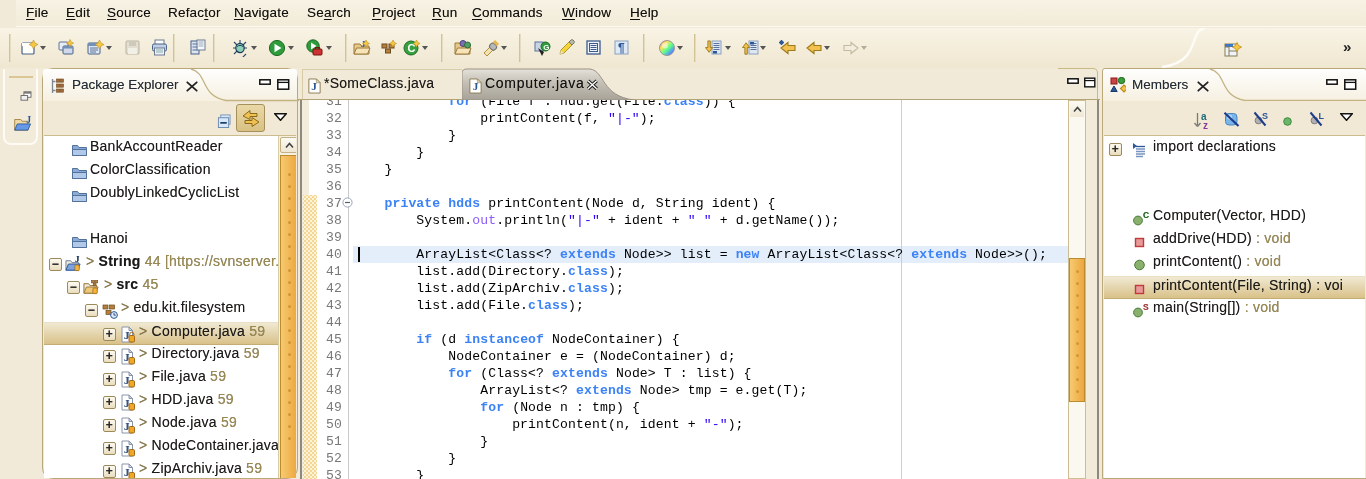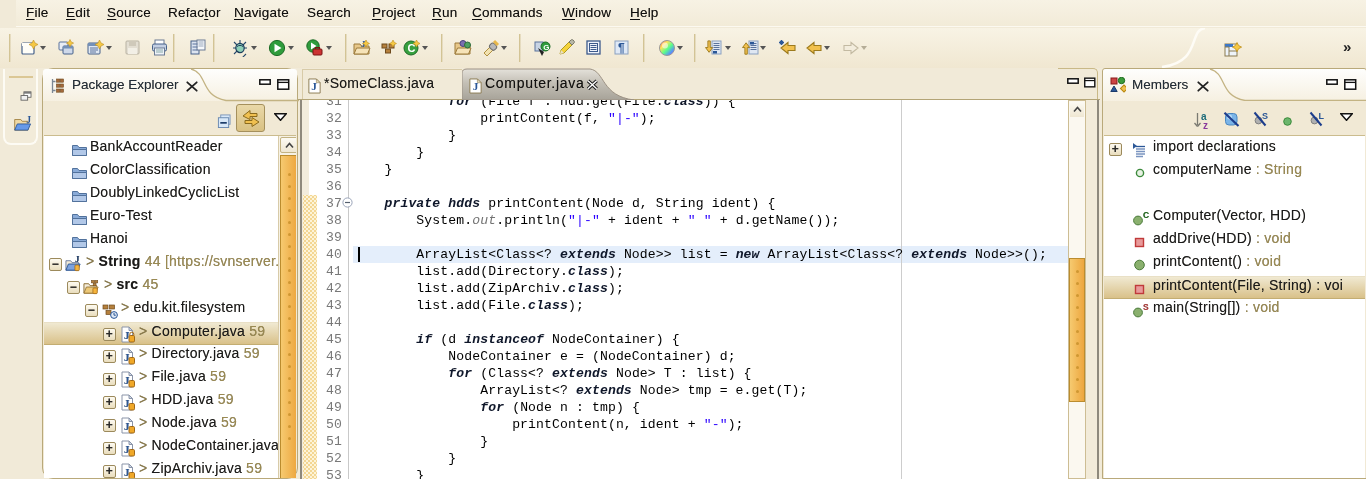--- a/index.html
+++ b/index.html
@@ -42,23 +42,23 @@
 .selrow { background:linear-gradient(#f0e9d2,#d9c189);
   border-top:1px solid #e9e0c6; border-bottom:1px solid #c3ad72; }
 .expander { position:absolute; width:13px; height:13px; top:5px;
   background:linear-gradient(#fdfaf1,#e9ddbd); border:1px solid #9c8a5c; border-radius:2px;
   color:#2a2a2a; font-size:12px; line-height:11px; text-align:center; font-weight:bold; }
 .ticon16 { position:absolute; top:3px; width:17px; height:17px; }
 #edcontent { position:absolute; left:2px; top:32px; width:770px; bottom:0; background:#fff;
   border-left:2px solid #8e897c; overflow:hidden; }
 pre.code { position:absolute; font-family:"Liberation Mono", monospace;
   font-size:13.1px; line-height:17px; color:#000; letter-spacing:0.124px; }
-pre.code b { font-weight:bold; color:#0f172a;font-style:italic; }
+pre.code b { font-weight:bold; color:#3b82f6; }
 pre.code .str { color:#2a00ff; }
-pre.code .sf { color:#737373; font-style:italic; }
+pre.code .sf { color:#8b5cf6; }
 
 
 .sb-thumb { position:absolute; background:linear-gradient(90deg,#f6ca70,#eda63e);
   border:1px solid #bb8c2e; }
 .sbdots { position:absolute; left:50%; transform:translateX(-50%); width:4px; }
 .sbdot { width:3px; height:3px; border-radius:50%; background:#cf9732; margin:9px auto; }
 </style>
 </head>
 <body>
 <div id="root">
@@ -349,27 +349,20 @@
             <path d="M1.5 14.5h14v-6h-14z" fill="#b2c8e8" stroke="#52729c"></path>
           </svg>
           <span class="lbl" style="left:46px">ColorClassification</span>
         </div>
       <div class="trow" style="top:48px">
           <svg class="ticon16" style="left:27px" viewBox="0 0 17 17">
             <path d="M1.5 4.5h5l1.5 2h7.5v8h-14z" fill="#8aabd8" stroke="#52729c"></path>
             <path d="M1.5 14.5h14v-6h-14z" fill="#b2c8e8" stroke="#52729c"></path>
           </svg>
           <span class="lbl" style="left:46px">DoublyLinkedCyclicList</span>
-        </div>
-      <div class="trow" style="top:71px">
-          <svg class="ticon16" style="left:27px" viewBox="0 0 17 17">
-            <path d="M1.5 4.5h5l1.5 2h7.5v8h-14z" fill="#8aabd8" stroke="#52729c"></path>
-            <path d="M1.5 14.5h14v-6h-14z" fill="#b2c8e8" stroke="#52729c"></path>
-          </svg>
-          <span class="lbl" style="left:46px">Euro-Test</span>
         </div>
       <div class="trow" style="top:94px">
           <svg class="ticon16" style="left:27px" viewBox="0 0 17 17">
             <path d="M1.5 4.5h5l1.5 2h7.5v8h-14z" fill="#8aabd8" stroke="#52729c"></path>
             <path d="M1.5 14.5h14v-6h-14z" fill="#b2c8e8" stroke="#52729c"></path>
           </svg>
           <span class="lbl" style="left:46px">Hanoi</span>
         </div>
       <div class="trow" style="top:117px">
           <span class="expander" style="left:5px">−</span>
@@ -710,26 +703,20 @@
     <div class="vcontent" id="memtree" style="overflow:hidden;">
       <div class="trow" style="top:2px">
           <span class="expander" style="left:5px">+</span>
           <svg class="ticon16" style="left:26px" viewBox="0 0 17 17">
             <path d="M3 2l4 3-4 3z" fill="#2b5797"></path>
             <path d="M6 8h9M6 10.5h9M6 13h9M6 15.5h7" stroke="#7a94c0" stroke-width="1.3"></path>
             <path d="M6 5.5h9" stroke="#2b5797" stroke-width="1.3"></path>
           </svg>
           <span class="lbl" style="left:49px">import declarations</span>
         </div>
-      <div class="trow" style="top:25px">
-          <svg class="ticon16" style="left:28px" viewBox="0 0 17 17">
-            <circle cx="8" cy="9" r="3.6" fill="#e8f2e4" stroke="#3c8a3c" stroke-width="1.4"></circle>
-          </svg>
-          <span class="lbl" style="left:49px">computerName<span class="olv"> : String</span></span>
-        </div>
       <div class="trow" style="top:71px">
           <svg class="ticon16" style="left:28px" viewBox="0 0 17 17">
             <circle cx="6" cy="10.5" r="4.4" fill="#8ab06e" stroke="#4a7a3a"></circle>
             <text x="11" y="7.5" font-size="8.5" font-weight="bold" fill="#1d6b1d">C</text>
           </svg>
           <span class="lbl" style="left:49px">Computer(Vector, HDD)</span>
         </div>
       <div class="trow" style="top:94px">
           <svg class="ticon16" style="left:28px" viewBox="0 0 17 17">
             <rect x="3.5" y="5.5" width="8" height="8" fill="#e89a9a" stroke="#c03a3a" stroke-width="1.4"></rect>

